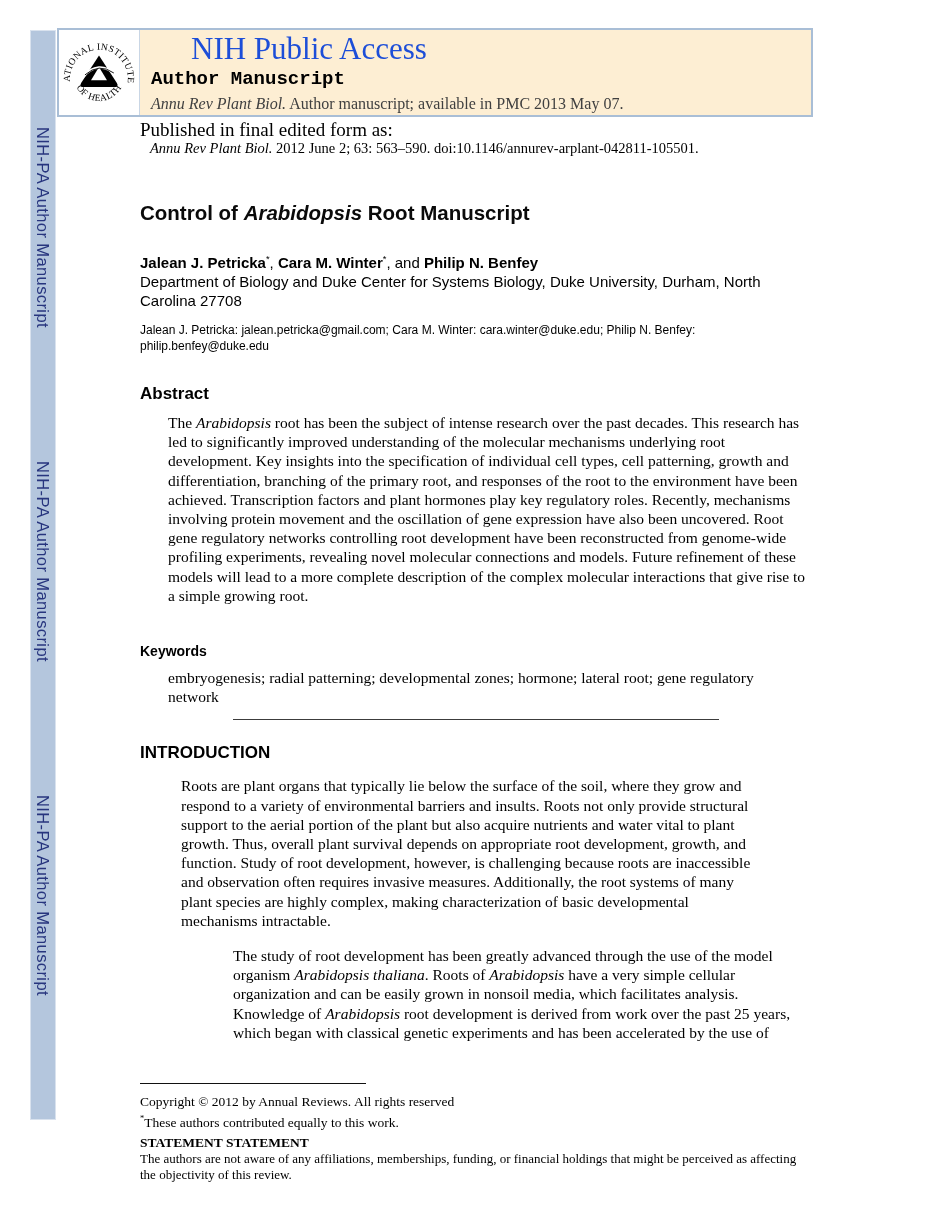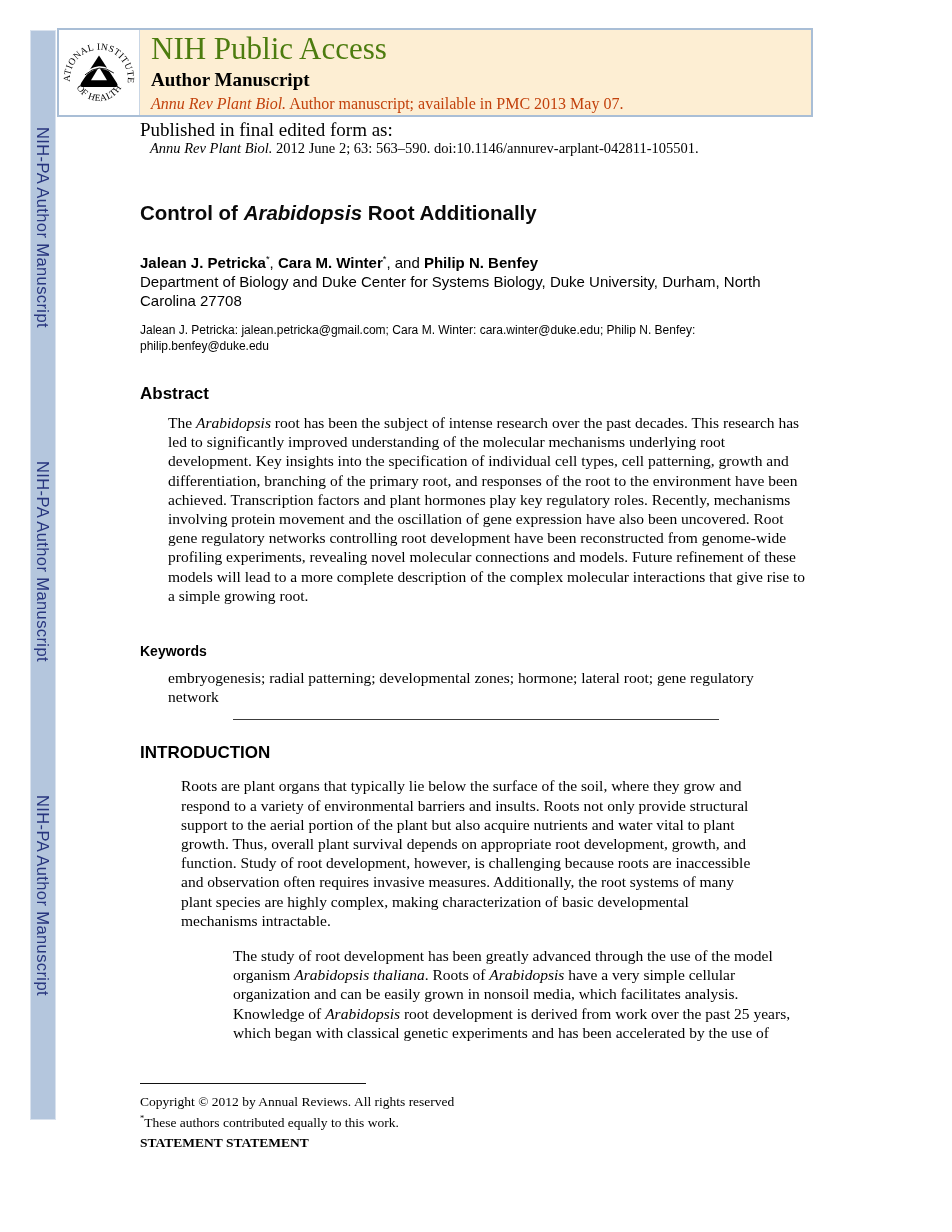--- a/index.html
+++ b/index.html
@@ -30,29 +30,29 @@
   }
   .logo-box {
     width:81px; flex:0 0 81px; background:#ffffff;
     border-right:1px solid #c9d6e5;
     display:flex; align-items:center; justify-content:center;
   }
   .logo-box svg { width:76px; height:78px; }
   .banner-text { padding:1px 0 0 11px; overflow:hidden; }
   .banner-title {
     font-family:"Liberation Serif", serif; font-weight:normal;
-    font-size:31px; line-height:36px; color:#4d7c0f;
+    font-size:31px; line-height:36px; color:#1d4ed8;margin-left:40px;
   }
   .banner-sub {
-    font-family:Liberation Serif, serif; font-weight:bold;
+    font-family:Liberation Mono, monospace; font-weight:bold;
     font-size:19px; line-height:23px; margin-top:1px;
   }
   .banner-pmc {
     font-family:"Liberation Serif", serif; font-size:16px;
-    line-height:20px; margin-top:3px; color:#c2410c;
+    line-height:20px; margin-top:3px; color:#404040;
   }
 
   
   .content { position:absolute; left:140px; top:121px; width:673px; font-size:15.5px; line-height:19.2px; }
   .pub-line { font-size:19px; line-height:18px; }
   .pub-cite { font-size:14.5px; line-height:18px; padding-left:10px; }
 
   .article-title {
     margin-top:44px; font-family:"Liberation Sans", sans-serif;
     font-weight:bold; font-size:20.5px; line-height:24px; color:#0a0a0a;
@@ -129,21 +129,21 @@
     <div class="banner-sub">Author Manuscript</div>
     <div class="banner-pmc"><span style="font-style: italic;">Annu Rev Plant Biol.</span><span> Author manuscript; available in PMC 2013 May 07.</span></div>
   </div>
 </header>
 
 <main class="content">
 
   <div class="pub-line">Published in final edited form as:</div>
   <div class="pub-cite"><span style="font-style: italic;">Annu Rev Plant Biol.</span><span> 2012 June 2; 63: 563–590. doi:10.1146/annurev-arplant-042811-105501.</span></div>
 
-  <h1 class="article-title"><span>Control of </span><span style="font-style: italic;">Arabidopsis</span><span> Root Additionally</span></h1>
+  <h1 class="article-title"><span>Control of </span><span style="font-style: italic;">Arabidopsis</span><span> Root Manuscript</span></h1>
 
   <div class="authors"><span style="font-weight: bold;">Jalean J. Petricka</span><sup>*</sup><span>, </span><span style="font-weight: bold;">Cara M. Winter</span><sup>*</sup><span>, and </span><span style="font-weight: bold;">Philip N. Benfey</span></div>
   <div class="affiliation">Department of Biology and Duke Center for Systems Biology, Duke University, Durham, North Carolina 27708</div>
   <div class="emails">Jalean J. Petricka: jalean.petricka@gmail.com; Cara M. Winter: cara.winter@duke.edu; Philip N. Benfey: philip.benfey@duke.edu</div>
 
   <h2 class="sec-head">Abstract</h2>
   <p class="abstract-body"><span>The </span><span style="font-style: italic;">Arabidopsis</span><span> root has been the subject of intense research over the past decades. This research has led to significantly improved understanding of the molecular mechanisms underlying root development. Key insights into the specification of individual cell types, cell patterning, growth and differentiation, branching of the primary root, and responses of the root to the environment have been achieved. Transcription factors and plant hormones play key regulatory roles. Recently, mechanisms involving protein movement and the oscillation of gene expression have also been uncovered. Root gene regulatory networks controlling root development have been reconstructed from genome-wide profiling experiments, revealing novel molecular connections and models. Future refinement of these models will lead to a more complete description of the complex molecular interactions that give rise to a simple growing root.</span></p>
 
   <h3 class="kw-head">Keywords</h3>
   <p class="kw-body">embryogenesis; radial patterning; developmental zones; hormone; lateral root; gene regulatory network</p>
@@ -152,15 +152,16 @@
 
   <h2 class="sec-head intro-head">INTRODUCTION</h2>
   <p class="intro-p intro-p1">Roots are plant organs that typically lie below the surface of the soil, where they grow and respond to a variety of environmental barriers and insults. Roots not only provide structural support to the aerial portion of the plant but also acquire nutrients and water vital to plant growth. Thus, overall plant survival depends on appropriate root development, growth, and function. Study of root development, however, is challenging because roots are inaccessible and observation often requires invasive measures. Additionally, the root systems of many plant species are highly complex, making characterization of basic developmental mechanisms intractable.</p>
   <p class="intro-p intro-p2"><span>The study of root development has been greatly advanced through the use of the model organism </span><span style="font-style: italic;">Arabidopsis thaliana</span><span>. Roots of </span><span style="font-style: italic;">Arabidopsis</span><span> have a very simple cellular organization and can be easily grown in nonsoil media, which facilitates analysis. Knowledge of </span><span style="font-style: italic;">Arabidopsis</span><span> root development is derived from work over the past 25 years, which began with classical genetic experiments and has been accelerated by the use of</span></p>
 
   <footer class="footnotes">
     <div class="foot-rule"></div>
     <p class="copyright">Copyright © 2012 by Annual Reviews. All rights reserved</p>
     <p class="contrib"><sup>*</sup><span>These authors contributed equally to this work.</span></p>
     <p class="disc-head">STATEMENT STATEMENT</p>
+    <p class="disc-text">The authors are not aware of any affiliations, memberships, funding, or financial holdings that might be perceived as affecting the objectivity of this review.</p>
   </footer>
 
 </main>
 
 </body></html>

